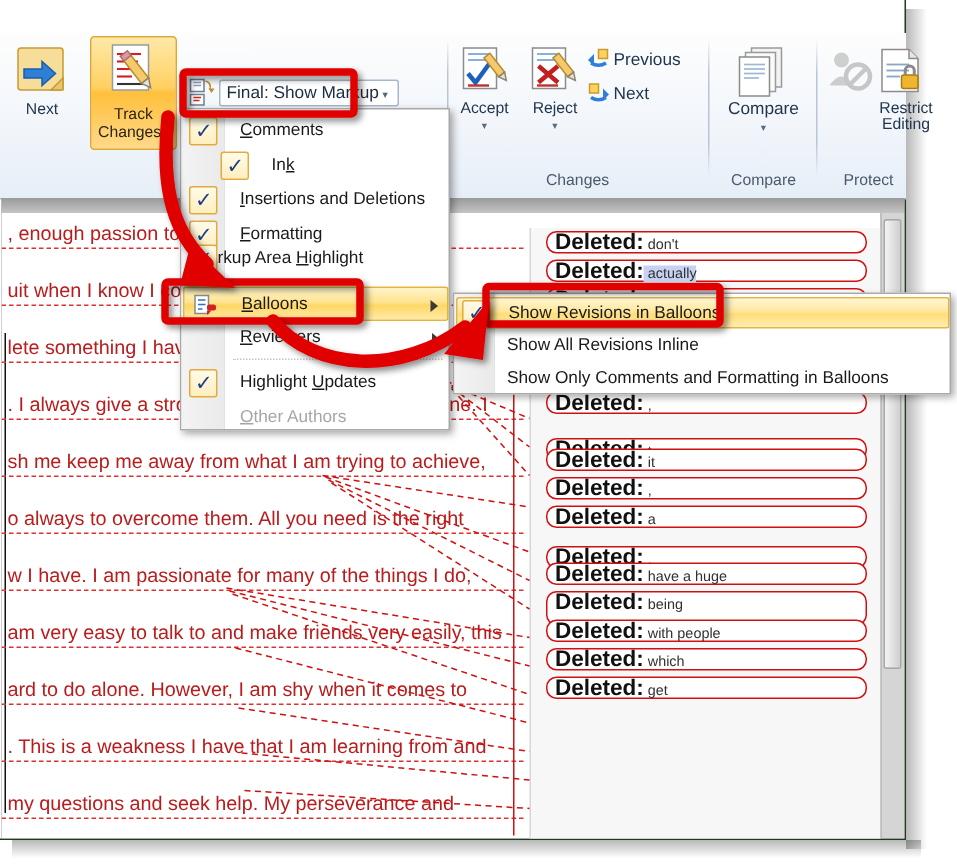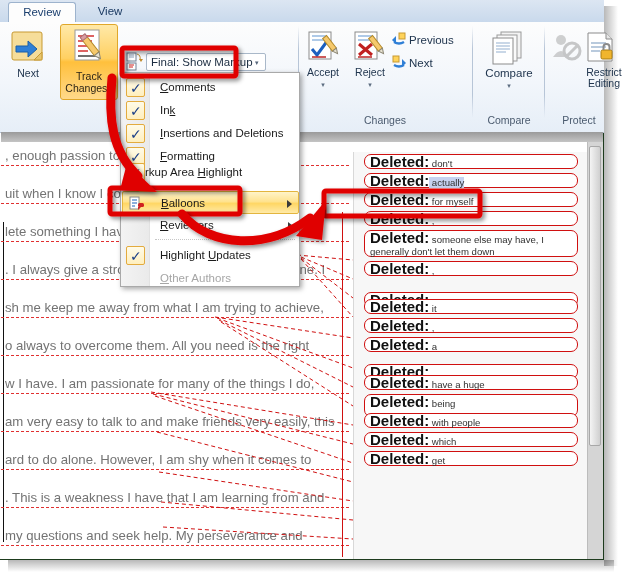--- a/index.html
+++ b/index.html
@@ -106,21 +106,21 @@
   .doc-topbar{position:absolute;left:0;top:0;width:602px;height:10px;
     background:linear-gradient(to bottom,#9a9a9a,#c4c4c4);}
   .page{position:absolute;left:0;top:10px;width:586px;height:417px;background:#fff;}
   .vscroll{position:absolute;left:586px;top:10px;width:16px;height:417px;
     background:#d5d5d5;border-left:1px solid #bcbcbc;box-sizing:border-box;}
   .vthumb{position:absolute;left:588px;top:14px;width:12px;height:300px;
     background:linear-gradient(to right,#f4f4f4,#cfcfcf);border:1px solid #a8a8a8;
     border-radius:2px;box-sizing:border-box;}
 
   
-  .tline{position:absolute;left:0;font-size:13.2px;color:#737373;white-space:nowrap;
+  .tline{position:absolute;left:0;font-size:13.2px;color:#b91c1c;white-space:nowrap;
     font-family:"Liberation Sans", sans-serif;}
   .chbar{position:absolute;width:1px;background:#111;}
   .vline{position:absolute;left:341px;width:1px;background:#d01010;}
 
   
   .rowrule{position:absolute;left:0;width:348px;height:0;border-top:1px dashed #e03030;}
 
   
   .balloon-area{position:absolute;left:352px;top:10px;width:234px;height:417px;
     background:#f7f7f7;border-left:1px solid #d8d8d8;box-sizing:border-box;}
@@ -141,24 +141,20 @@
 </head>
 <body>
 
 <div id="app">
 
   <div class="win-shadow"></div>
   <div class="win-shadow-b"></div>
 
   <div class="win-frame">
 
-    <div class="ribbon-tabs">
-      <div class="tab tab-review active">Review</div>
-      <div class="tab tab-view">View</div>
-    </div>
 
     <div class="ribbon">
 
       <div class="ico" style="left:6px;top:6px;width:44px;height:38px;">
         <svg width="44" height="38" viewBox="0 0 44 38">
           <rect x="6" y="4" width="30" height="28" rx="2" fill="#f6dd9a" stroke="#c79a32"></rect>
           <polygon points="36,24 36,32 28,32" fill="#e8c66f" stroke="#c79a32"></polygon>
           <path d="M10 18 h12 v-5 l9 8 -9 8 v-5 h-12 z" fill="#2f7fd6" stroke="#1a5fa8"></path>
         </svg>
       </div>
@@ -411,41 +407,49 @@
       </div>
       <div class="vscroll"></div>
       <div class="vthumb"></div>
     </div>
   </div>
 
   <div class="menu menu-main">
     <div class="menu-gutter"></div>
     <div id="menu-items">
         <div class="mi" style="top: 3px;"><span><span class="u">C</span>omments</span><span class="chk" style="top: 2px;"></span></div>
-        <div class="mi" style="top: 26px;"><span>In<span class="u">k</span></span><span class="chk" style="top: 2px;"></span></div>
+        <div class="mi" style="top: 26px; margin-left: 21px;"><span>In<span class="u">k</span></span><span class="chk" style="top: 2px;"></span></div>
         <div class="mi" style="top: 49px;"><span><span class="u">I</span>nsertions and Deletions</span><span class="chk" style="top: 2px;"></span></div>
         <div class="mi" style="top: 72px;"><span><span class="u">F</span>ormatting</span><span class="chk" style="top: 2px;"></span></div>
         <div class="mi" style="top: 88px; padding-left: 7px;"><span>Markup Area <span class="u">H</span>ighlight</span><span class="chk" style="top: 2px;"></span></div>
         <div class="mi hl" style="top: 118px;"><span><span class="u">B</span>alloons</span><span class="balloon-ico" style="top: 4px;"><svg width="16" height="15" viewBox="0 0 16 15">
               <rect x="1" y="1" width="9" height="12" fill="#fff" stroke="#8b8b8b"></rect>
               <g stroke="#2f6fc0" stroke-width="1.1">
                 <line x1="3" y1="4" x2="8" y2="4"></line>
                 <line x1="3" y1="7" x2="8" y2="7"></line>
                 <line x1="3" y1="10" x2="6" y2="10"></line>
               </g>
               <rect x="9" y="7" width="6" height="4" rx="1.5" fill="#d02020"></rect>
               <polygon points="9,11 12,11 9,14" fill="#d02020"></polygon>
             </svg></span><span class="submark"></span></div>
         <div class="mi" style="top: 141px;"><span><span class="u">R</span>eviewers</span><span class="submark"></span></div>
         <div class="msep" style="top: 166px;"></div>
         <div class="mi" style="top: 171px;"><span>Highlight <span class="u">U</span>pdates</span><span class="chk" style="top: 2px;"></span></div>
         <div class="mi dim" style="top: 194px;"><span><span class="u">O</span>ther Authors</span></div>
       </div>
   </div>
 
+  <div class="menu menu-sub">
+    <div class="sub-gutter"></div>
+    <div id="submenu-items">
+        <div class="smi hl" style="top: 2px;"><span>Show Revisions in <span class="u">B</span>alloons</span><span class="chk" style="top: 1px; left: 3px;"></span></div>
+        <div class="smi" style="top: 24px;"><span>Show All Rev<span class="u">i</span>sions Inline</span></div>
+        <div class="smi" style="top: 46px;"><span>Show Only <span class="u">C</span>omments and Formatting in Balloons</span></div>
+      </div>
+  </div>
 
   <svg class="ann">
     <defs>
       <filter id="shdw" x="-30%" y="-30%" width="180%" height="180%">
         <feDropShadow dx="2.5" dy="2.5" stdDeviation="2" flood-color="#000" flood-opacity="0.45"></feDropShadow>
       </filter>
     </defs>
 
     <rect x="122" y="48" width="114" height="28" rx="2" fill="none" stroke="#e00000" stroke-width="5" filter="url(#shdw)"></rect>
 

